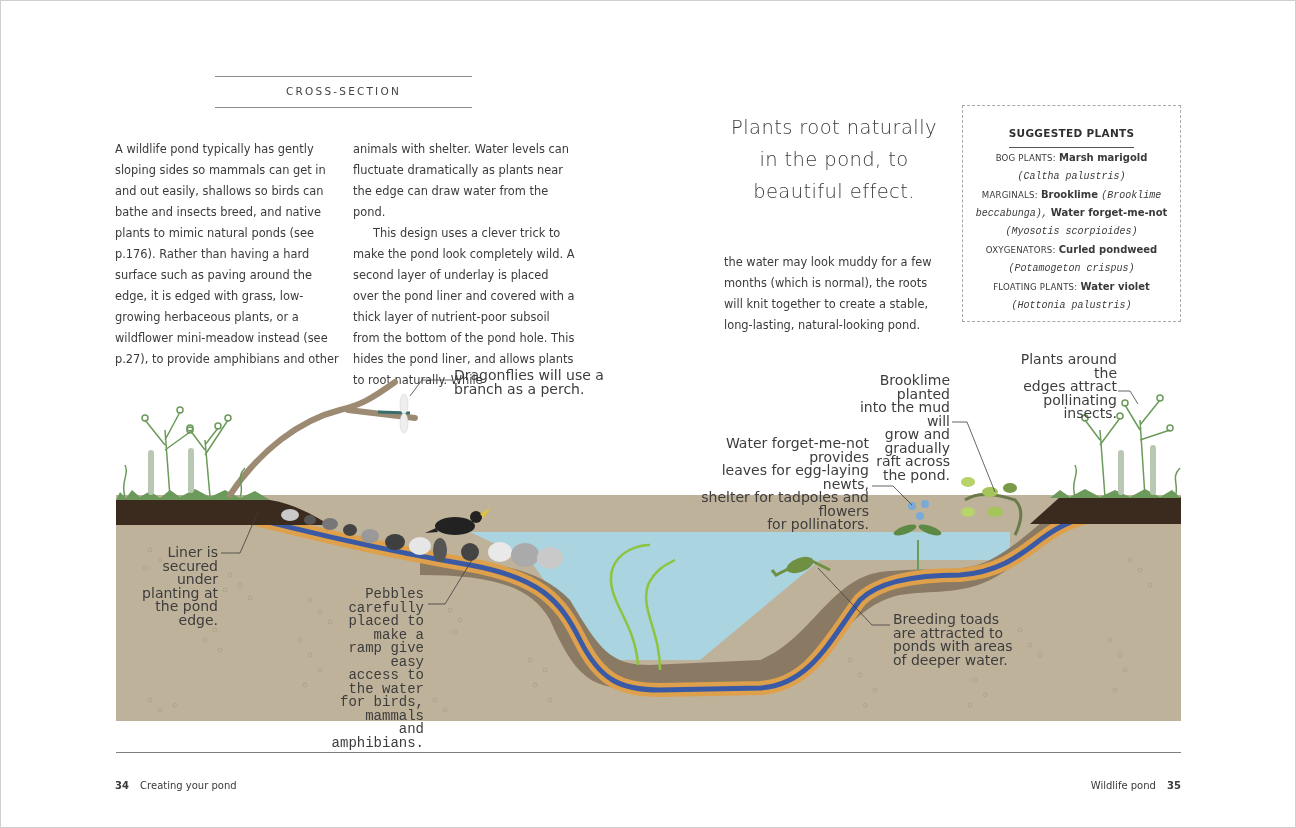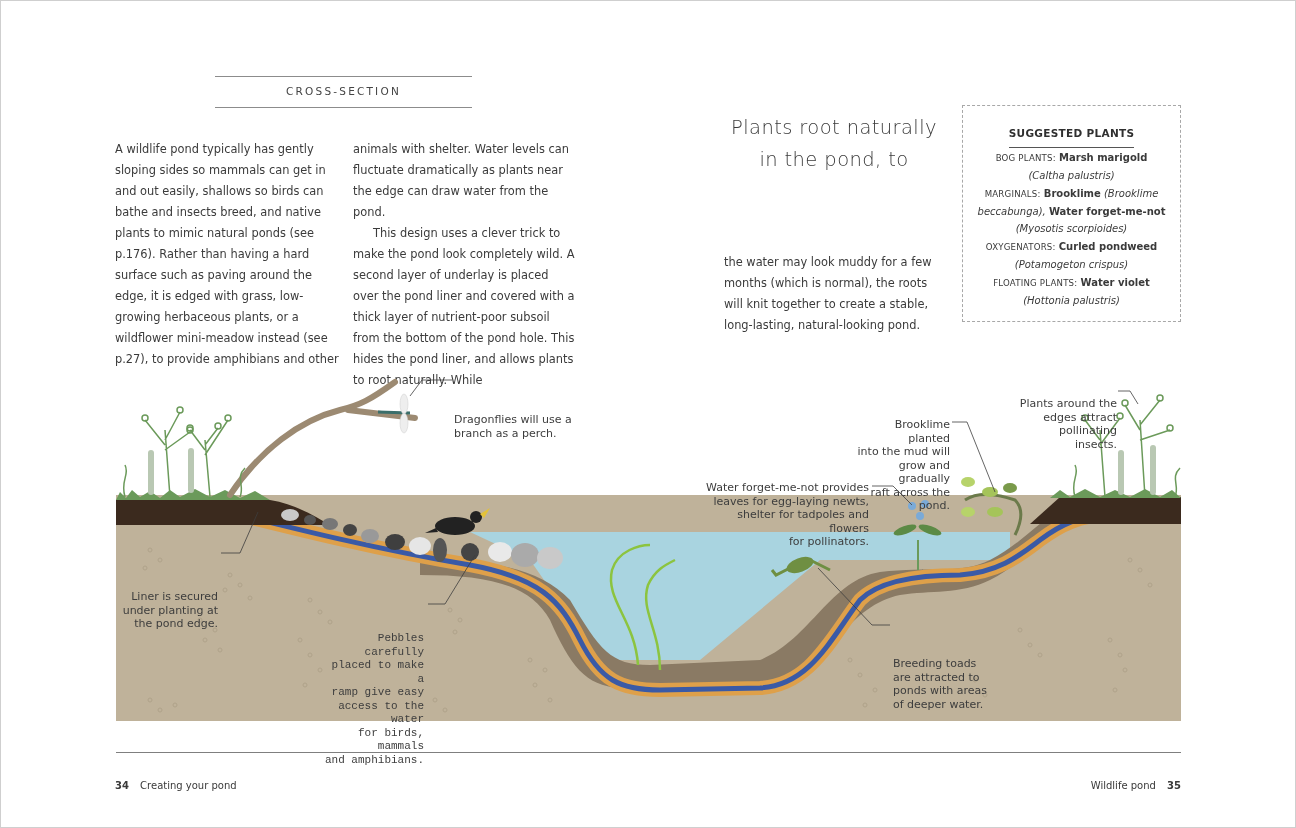--- a/index.html
+++ b/index.html
@@ -21,23 +21,23 @@
                 font-size: 19.5px; line-height: 32px; color: #3a3a3a; font-weight: 300; letter-spacing: 0.4px; }
 
   .plants-box { position: absolute; left: 962px; top: 105px; width: 217px; height: 215px;
                 border: 1px dashed #a8a8a8; text-align: center; }
   .plants-title { display: inline-block; margin-top: 21px; font-size: 10.5px; font-weight: bold;
                   letter-spacing: 0.3px; color: #2f2f2f; border-bottom: 1px solid #555; padding-bottom: 8px; }
   .plant-entry { font-size: 10px; line-height: 17px; color: #3a3a3a; margin-top: 1px; }
   .plant-entry:first-of-type { margin-top: 8px; }
   .plant-cat { font-size: 8.6px; letter-spacing: 0.2px; }
   .plant-name { font-weight: bold; }
-  .plant-latin { font-style: italic; }
-
-  .callout { position: absolute; font-size: 11px; line-height: 13.5px; color: #3d3d3d; margin-top: 44px; }
+  .plant-latin { font-style: italic; font-family: Liberation Mono, monospace; }
+
+  .callout { position: absolute; font-size: 14px; line-height: 13.5px; color: #3d3d3d; }
   .right { text-align: right; }
   .left { text-align: left; }
 
   .footer-rule { position: absolute; left: 116px; top: 752px; width: 1065px; border-top: 1px solid #7f7f7f; }
   .folio { position: absolute; top: 780px; font-size: 10px; color: #3a3a3a; }
   .folio .num { font-weight: bold; }
 </style>
 </head>
 <body>
 
@@ -54,20 +54,21 @@
   <p>animals with shelter. Water levels can fluctuate dramatically as plants near the edge can draw water from the pond.</p>
   <p class="indent">This design uses a clever trick to make the pond look completely wild. A second layer of underlay is placed over the pond liner and covered with a thick layer of nutrient-poor subsoil from the bottom of the pond hole. This hides the pond liner, and allows plants to root naturally. While</p>
 </div>
 <div class="body-col" style="left:724px; top:252px; width:210px;">
   <p>the water may look muddy for a few months (which is normal), the roots will knit together to create a stable, long-lasting, natural-looking pond.</p>
 </div>
 
 <div class="pull-quote">
   <div>Plants root naturally</div>
   <div>in the pond, to</div>
+  <div>beautiful effect.</div>
 </div>
 
 <div class="plants-box">
   <div class="plants-title">SUGGESTED PLANTS</div>
   <div class="plant-entry">
     <span class="plant-cat">BOG PLANTS:</span>
     <span class="plant-name">Marsh marigold</span><br>
     <span class="plant-latin">(Caltha palustris)</span>
   </div>
   <div class="plant-entry">

